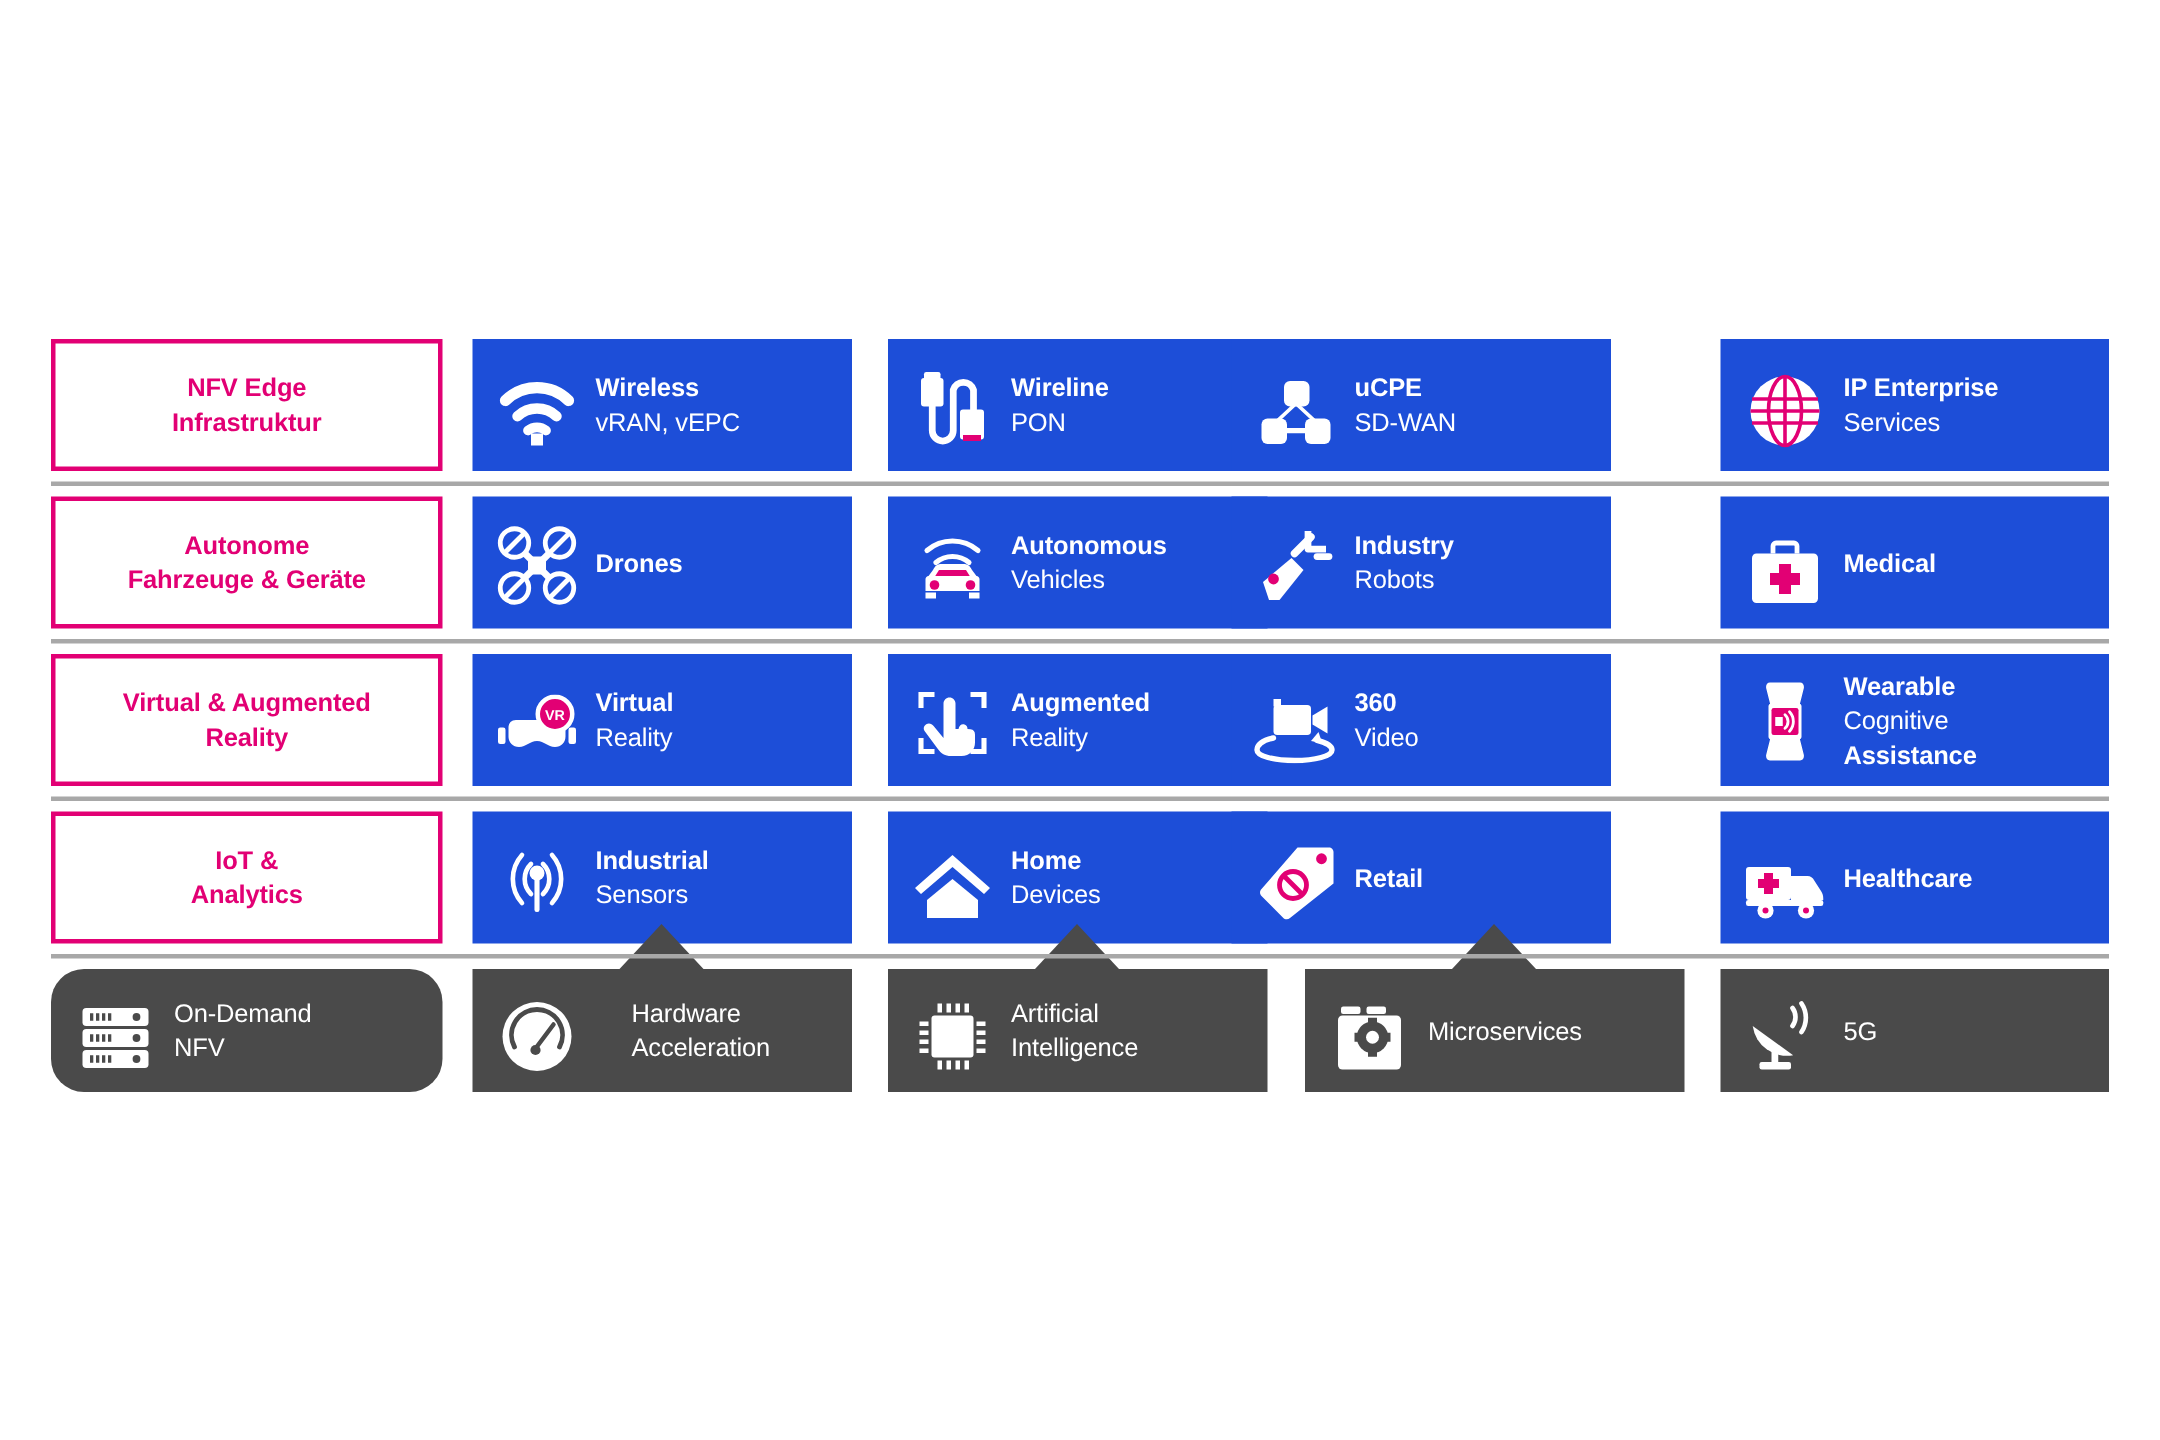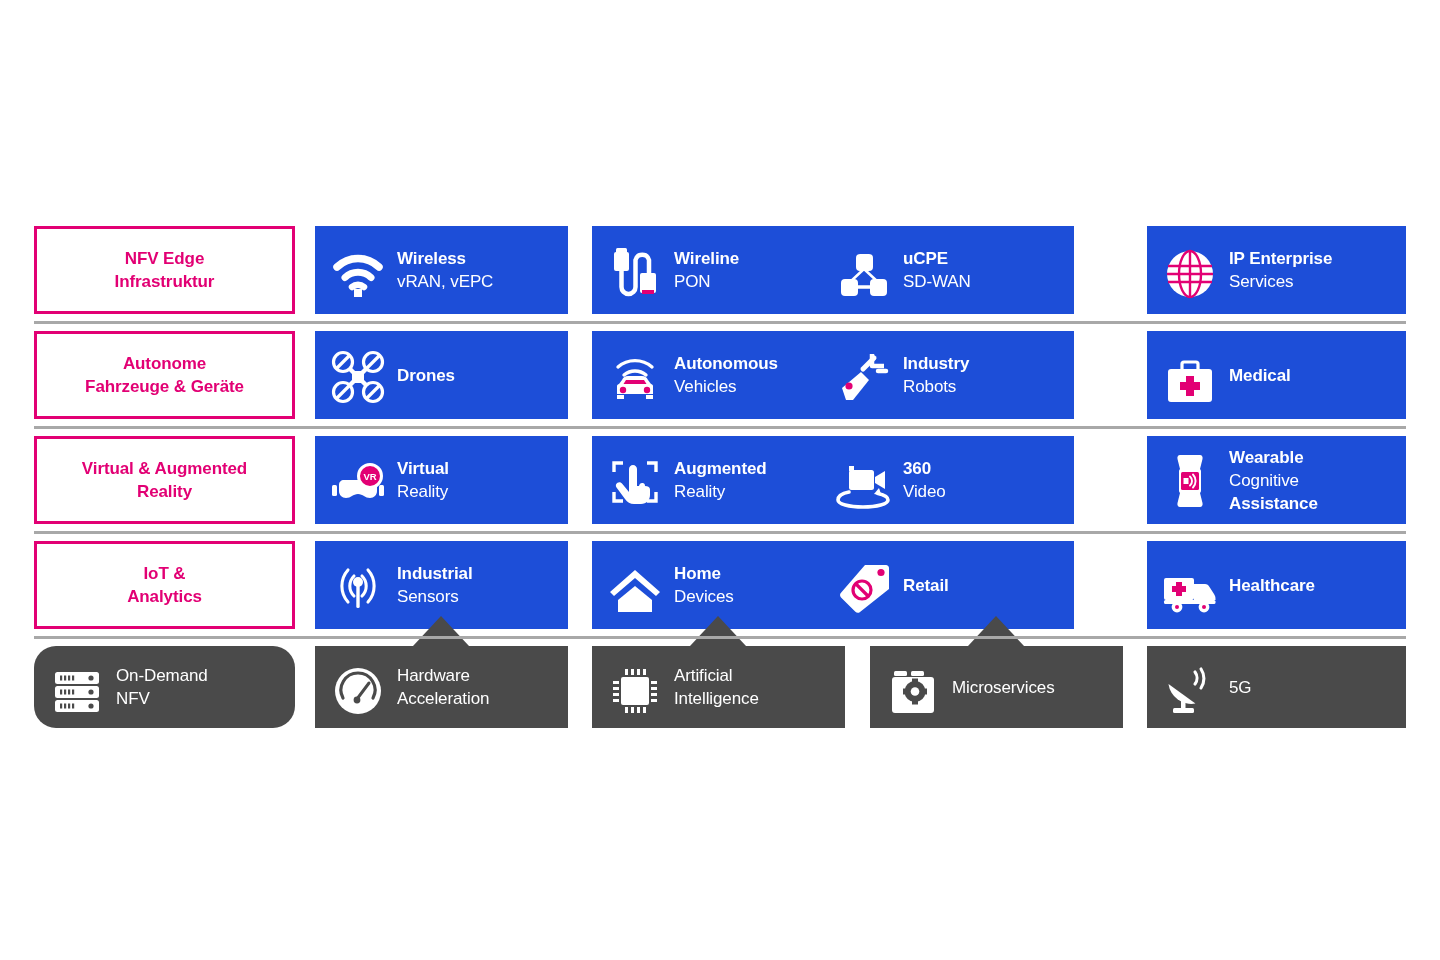--- a/index.html
+++ b/index.html
@@ -111,21 +111,21 @@
     position: absolute;
     top: 0;
     height: 82px;
     background: #4a4a4a;
     display: flex;
     align-items: center;
     box-sizing: border-box;
     padding-left: 14px;
   }
   .dcard.d0 { left: 34px;   width: 261px; border-radius: 22px; }
-  .dcard.d1 { left: 315px;  width: 253px; }
+  .dcard.d1 { left: 315px;  width: 253px; gap: 24px; }
   .dcard.d2 { left: 592px;  width: 253px; }
   .dcard.d3 { left: 870px;  width: 253px; }
   .dcard.d4 { left: 1147px; width: 259px; }
 
   .dlbl {
     color: #ffffff;
     font-size: 17px;
     line-height: 23px;
     font-weight: normal;
     letter-spacing: -0.1px;

